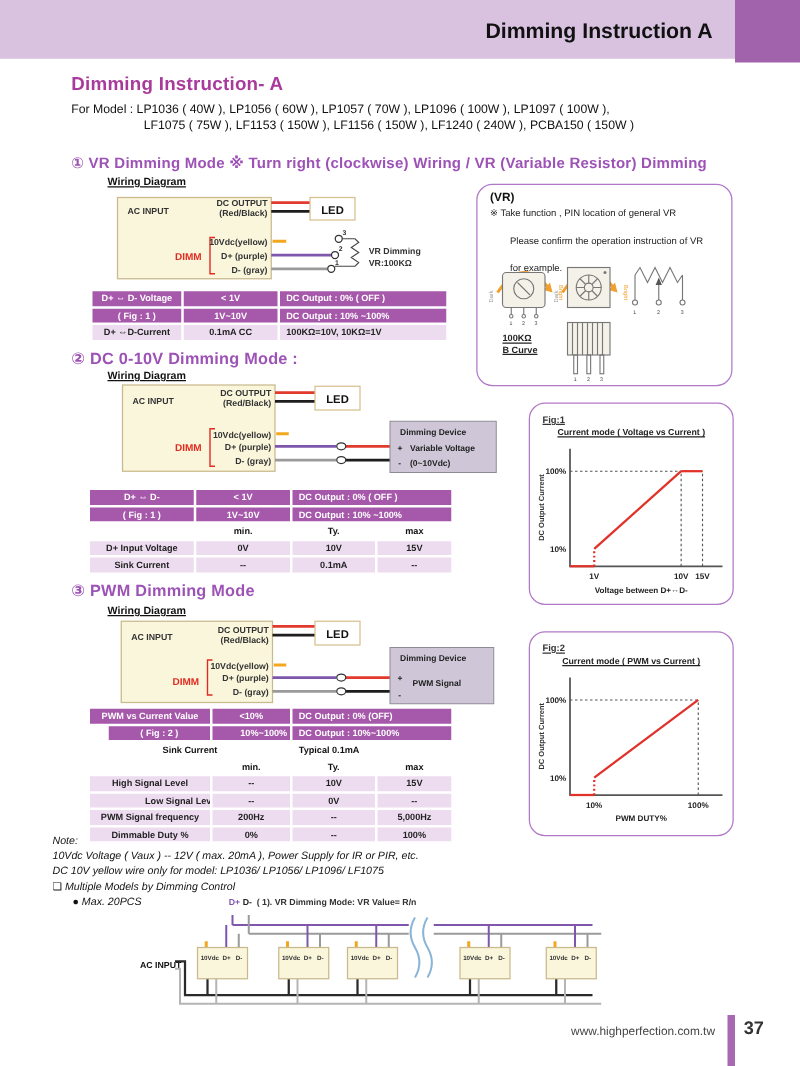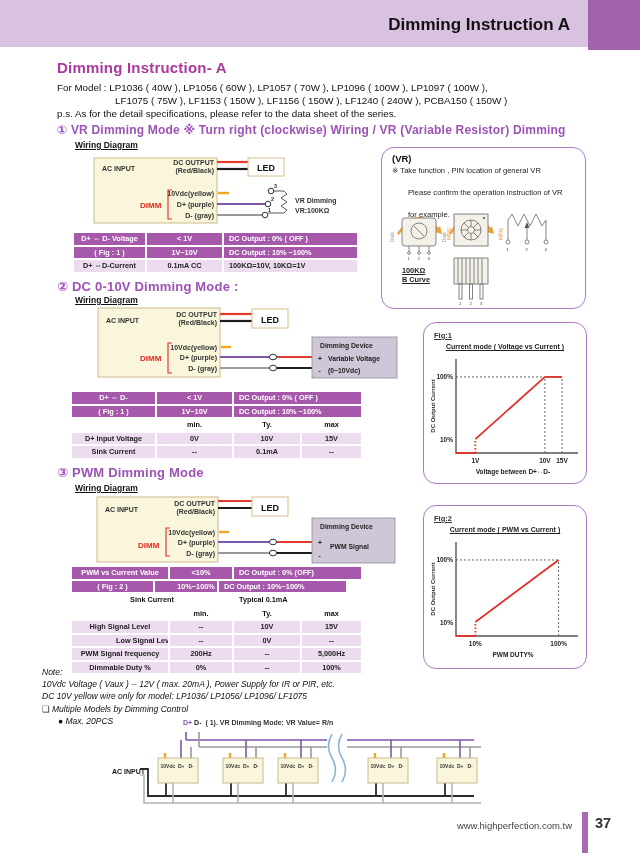--- a/index.html
+++ b/index.html
@@ -11,21 +11,21 @@
   .hbar{left:0;top:0;width:640px;height:47px;background:#d8c2e0;}
   .htitle{right:70px;top:0;height:47px;line-height:49px;font-size:17px;font-weight:bold;color:#111;}
   .hblock{right:0;top:0;width:52px;height:50px;background:#a263ad;}
 
   
   .h1{left:57px;top:59px;font-size:15px;font-weight:bold;color:#a93a9c;letter-spacing:.2px;}
   .models{left:57px;top:81px;font-size:9.8px;line-height:13px;color:#111;}
   .models .ind{padding-left:58px;}
 
   .sec-head{font-size:12px;font-weight:bold;color:#9d52b6;letter-spacing:.2px;}
-  .wiring{font-size:8.5px;font-weight:bold;color:#111;text-decoration:underline;}
+  .wiring{font-size:8.5px;font-weight:bold;color:#111;text-decoration:underline;margin-left:11px;}
 
   
   svg.diag{position:absolute;overflow:visible;}
   .psu{fill:#faf6dc;stroke:#c9b98c;stroke-width:1;}
   .ledbox{fill:#ffffff;stroke:#d6c08e;stroke-width:1;}
   .ddbox{fill:#cfc7d7;stroke:#8e8a96;stroke-width:0.8;}
   .dt{font-size:7px;font-weight:bold;fill:#333;}
   .dt.end{text-anchor:end;}
   .led-t{font-size:9px;font-weight:bold;fill:#111;text-anchor:middle;}
   .ddt{font-size:6.8px;font-weight:bold;fill:#222;}
@@ -36,21 +36,21 @@
   .w.blk{stroke:#1d1d1d;stroke-width:2.2;}
   .w.pur{stroke:#7e57ad;stroke-width:2.2;}
   .w.gry{stroke:#9a9a9a;stroke-width:2.2;}
   .w.yel{stroke:#f2a71e;stroke-width:2.4;}
   .w.thin{stroke:#444;stroke-width:0.9;}
   .w.dimmbr{stroke:#e02b20;stroke-width:1.1;}
   .term{fill:#fff;stroke:#333;stroke-width:1;}
 
   
   .tbl{position:absolute;}
-  .trow{display:flex;gap:2px;margin-bottom:2px;}
+  .trow{display:flex;gap:2px;margin-bottom:2px;justify-content:flex-end;}
   .tcell{box-sizing:border-box;height:11.5px;line-height:11.5px;font-size:7.3px;font-weight:bold;text-align:center;white-space:nowrap;overflow:hidden;}
   .trow.head .tcell{background:#a658aa;color:#fff;}
   .trow.light .tcell{background:#eddcf0;color:#222;}
   .trow.plain .tcell{background:transparent;color:#111;}
   .tcell.left{text-align:left;padding-left:5px;}
 
   
   .rbox{position:absolute;border:1.6px solid #b178c8;border-radius:13px;background:#fff;}
   .vr-title{position:absolute;left:10px;top:5px;font-size:9.5px;font-weight:bold;color:#111;}
   .vr-line{position:absolute;font-size:7.6px;font-weight:normal;color:#222;white-space:nowrap;}
@@ -99,21 +99,20 @@
 <div class="page">
 
   <div class="abs hbar"></div>
   <div class="abs htitle">Dimming Instruction A</div>
   <div class="abs hblock"></div>
 
   <div class="abs h1">Dimming Instruction- A</div>
   <div class="abs models">
     <div>For Model : LP1036 ( 40W ), LP1056 ( 60W ), LP1057 ( 70W ), LP1096 ( 100W ), LP1097 ( 100W ),</div>
     <div class="ind">LF1075 ( 75W ), LF1153 ( 150W ), LF1156 ( 150W ), LF1240 ( 240W ), PCBA150 ( 150W )</div>
-    <div>p.s. As for the detail specifications, please refer to the data sheet of the series.</div>
   </div>
 
   <div class="abs sec-head" style="left:57px;top:123px;">① VR Dimming Mode ※ Turn right (clockwise) Wiring / VR (Variable Resistor) Dimming</div>
   <div class="abs wiring" style="left:75px;top:140px;">Wiring Diagram</div>
 
   <svg class="diag" style="left:90px;top:150px;" width="300" height="100" viewBox="0 0 300 100">
     <rect class="psu" x="4" y="8" width="123" height="65"></rect>
     <text class="dt" x="12" y="21">AC INPUT</text>
     <text class="dt end" x="124" y="15">DC OUTPUT</text>
     <text class="dt end" x="124" y="23">(Red/Black)</text>

